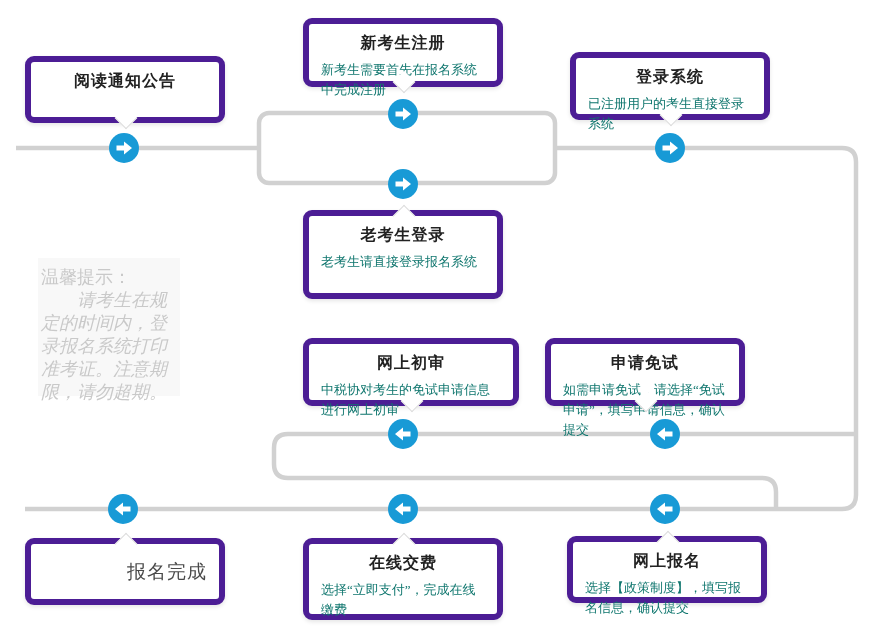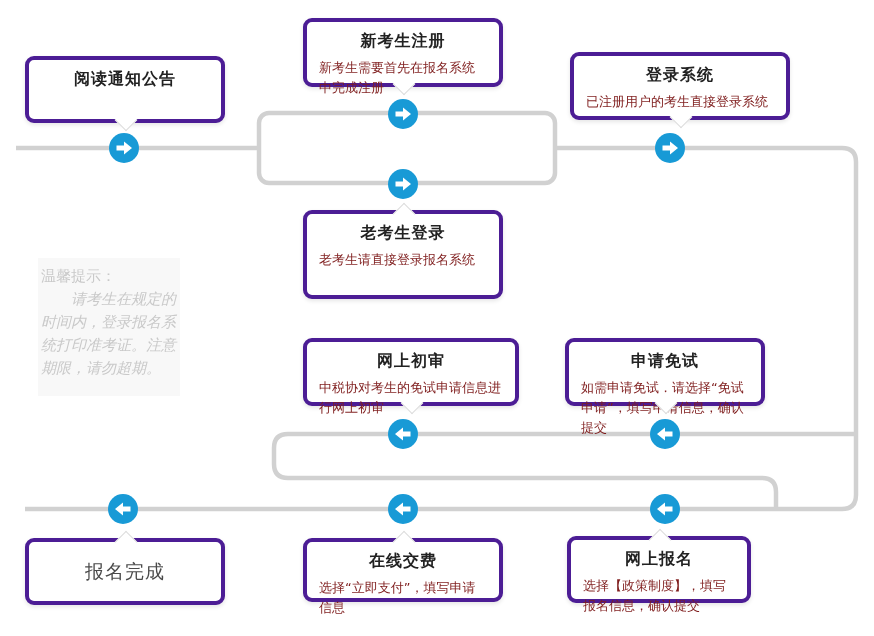--- a/index.html
+++ b/index.html
@@ -1,43 +1,43 @@
 <!DOCTYPE html>
 <html><head>
 <meta charset="utf-8">
 <style>
   html,body{margin:0;padding:0;background:#ffffff;}
   body{font-family:"DejaVu Sans","Liberation Sans",sans-serif;}
   .canvas{position:relative;width:874px;height:636px;background:#ffffff;overflow:hidden;}
 
   .lines-svg{position:absolute;left:0;top:0;z-index:1;}
 
-  .node{position:absolute;z-index:3;background:#ffffff;border:4px solid #4c1d95;
+  .node{position:absolute;z-index:3;background:#ffffff;border:6px solid #4c1d95;
         border-radius:9px;box-shadow:0 2px 4px rgba(0,0,0,0.10);box-sizing:border-box;
-        padding:9px 12px 8px 12px;}
+        padding:9px 12px 8px 12px;font-family:Liberation Serif, serif;}
   .node-title{text-align:center;font-size:16px;font-weight:bold;color:#222222;
         margin-bottom:6px;letter-spacing:1px;}
-  .node-desc{font-size:13px;color:#7f1d1d;line-height:1.55;text-align:left;}
-  .node.center-only{display:flex;align-items:center;justify-content:center;padding:4px;}
+  .node-desc{font-size:13px;color:#0f766e;line-height:1.55;text-align:left;}
+  .node.center-only{display:flex;align-items:center;justify-content:flex-end;padding:12px;}
   .node.center-only .node-title{font-weight:normal;font-size:19px;color:#4a4a4a;margin:0;}
 
   .tail{position:absolute;width:15px;height:15px;background:#ffffff;z-index:4;}
   .tail-bottom{bottom:-8.5px;left:50%;margin-left:-7.5px;transform:rotate(45deg);
         border-right:1px solid #dcdcdc;border-bottom:1px solid #dcdcdc;}
   .tail-top{top:-8.5px;left:50%;margin-left:-7.5px;transform:rotate(45deg);
         border-left:1px solid #dcdcdc;border-top:1px solid #dcdcdc;}
 
   .arrow-circle{position:absolute;width:30px;height:30px;border-radius:50%;
         background:#189ad6;z-index:5;display:flex;align-items:center;justify-content:center;}
   .arrow-circle svg{display:block;}
   .arrow-circle.left svg{transform:rotate(180deg);}
 
   .tips{position:absolute;left:38px;top:258px;width:142px;height:138px;z-index:2;
         background:#f8f8f8;box-sizing:border-box;padding:7px 4px 6px 3px;
-        font-size:15px;line-height:23px;color:#c9c9c9;}
+        font-size:18px;line-height:23px;color:#c9c9c9;}
   .tips .tips-body{white-space:pre-wrap;font-style:italic;}
 </style>
 </head>
 <body>
 
 <div class="canvas">
 
   <svg class="lines-svg" width="874" height="636" viewBox="0 0 874 636">
     <g fill="none" stroke="#d1d1d1" stroke-width="4.5">
       <path d="M16 148 H259"></path>
@@ -51,56 +51,56 @@
     <div class="tail tail-bottom"></div>
     <div class="node-title">阅读通知公告</div>
   </div>
 
   <div class="node" style="left:303px;top:18px;width:200px;height:69px">
     <div class="tail tail-bottom"></div>
     <div class="node-title">新考生注册</div>
     <div class="node-desc">新考生需要首先在报名系统中完成注册</div>
   </div>
 
-  <div class="node" style="left:570px;top:52px;width:220px;height:68px">
+  <div class="node" style="left:570px;top:52px;width:200px;height:68px">
     <div class="tail tail-bottom"></div>
     <div class="node-title">登录系统</div>
     <div class="node-desc">已注册用户的考生直接登录系统</div>
   </div>
 
   <div class="node" style="left:303px;top:210px;width:200px;height:89px">
     <div class="tail tail-top"></div>
     <div class="node-title">老考生登录</div>
     <div class="node-desc">老考生请直接登录报名系统</div>
   </div>
 
   <div class="node" style="left:303px;top:338px;width:216px;height:68px">
     <div class="tail tail-bottom"></div>
     <div class="node-title">网上初审</div>
     <div class="node-desc">中税协对考生的免试申请信息进行网上初审</div>
   </div>
 
-  <div class="node" style="left:565px;top:338px;width:200px;height:68px">
+  <div class="node" style="left:545px;top:338px;width:200px;height:68px">
     <div class="tail tail-bottom"></div>
     <div class="node-title">申请免试</div>
     <div class="node-desc">如需申请免试，请选择“免试申请”，填写申请信息，确认提交</div>
   </div>
 
   <div class="node center-only" style="left:25px;top:538px;width:200px;height:67px">
     <div class="tail tail-top"></div>
     <div class="node-title">报名完成</div>
   </div>
 
-  <div class="node" style="left:303px;top:538px;width:200px;height:64px">
+  <div class="node" style="left:303px;top:538px;width:200px;height:82px">
     <div class="tail tail-top"></div>
     <div class="node-title">在线交费</div>
-    <div class="node-desc">选择“立即支付”，填写申请信息</div>
+    <div class="node-desc">选择“立即支付”，完成在线缴费</div>
   </div>
 
-  <div class="node" style="left:567px;top:536px;width:184px;height:67px">
+  <div class="node" style="left:567px;top:536px;width:200px;height:67px">
     <div class="tail tail-top"></div>
     <div class="node-title">网上报名</div>
     <div class="node-desc">选择【政策制度】，填写报名信息，确认提交</div>
   </div>
 
   <div class="tips">
     <div class="tips-heading">温馨提示：</div>
     <div class="tips-body">　　请考生在规定的时间内，登录报名系统打印准考证。注意期限，请勿超期。</div>
   </div>
 

